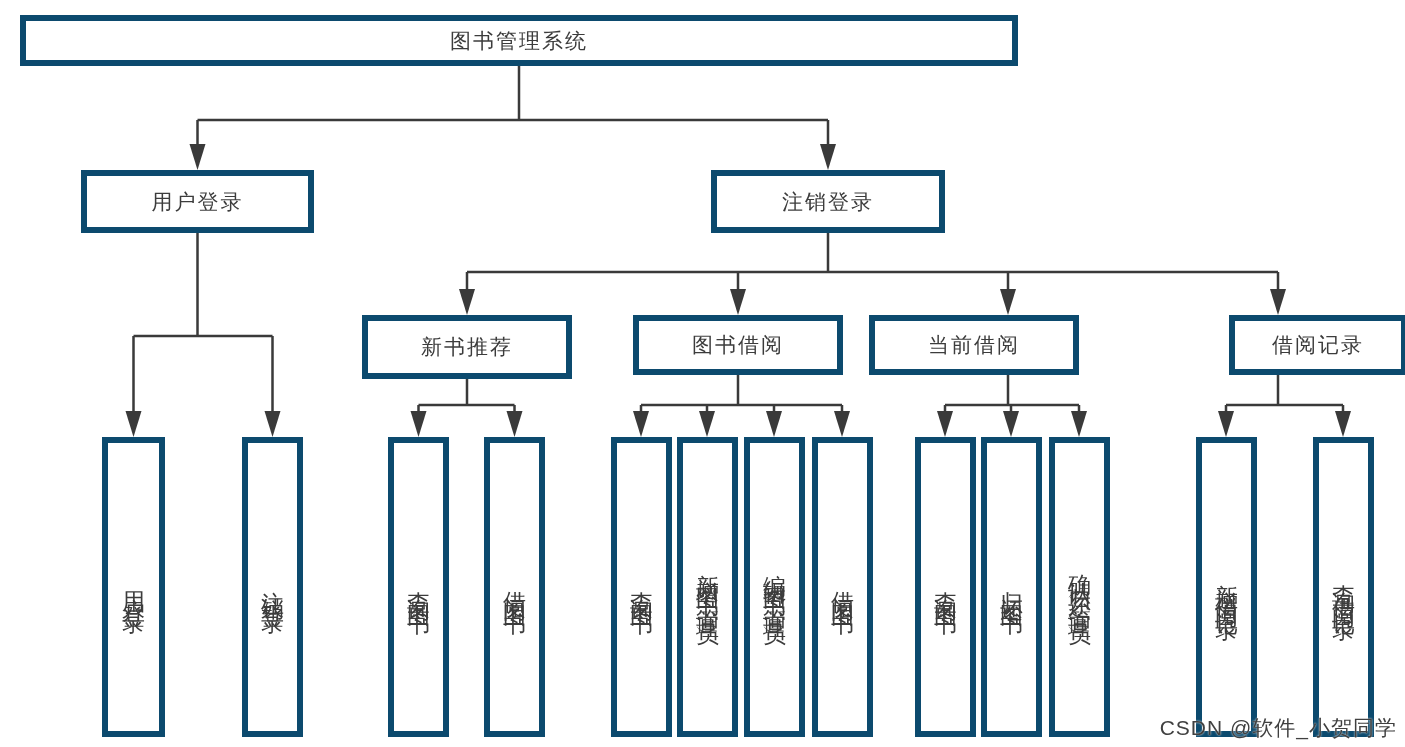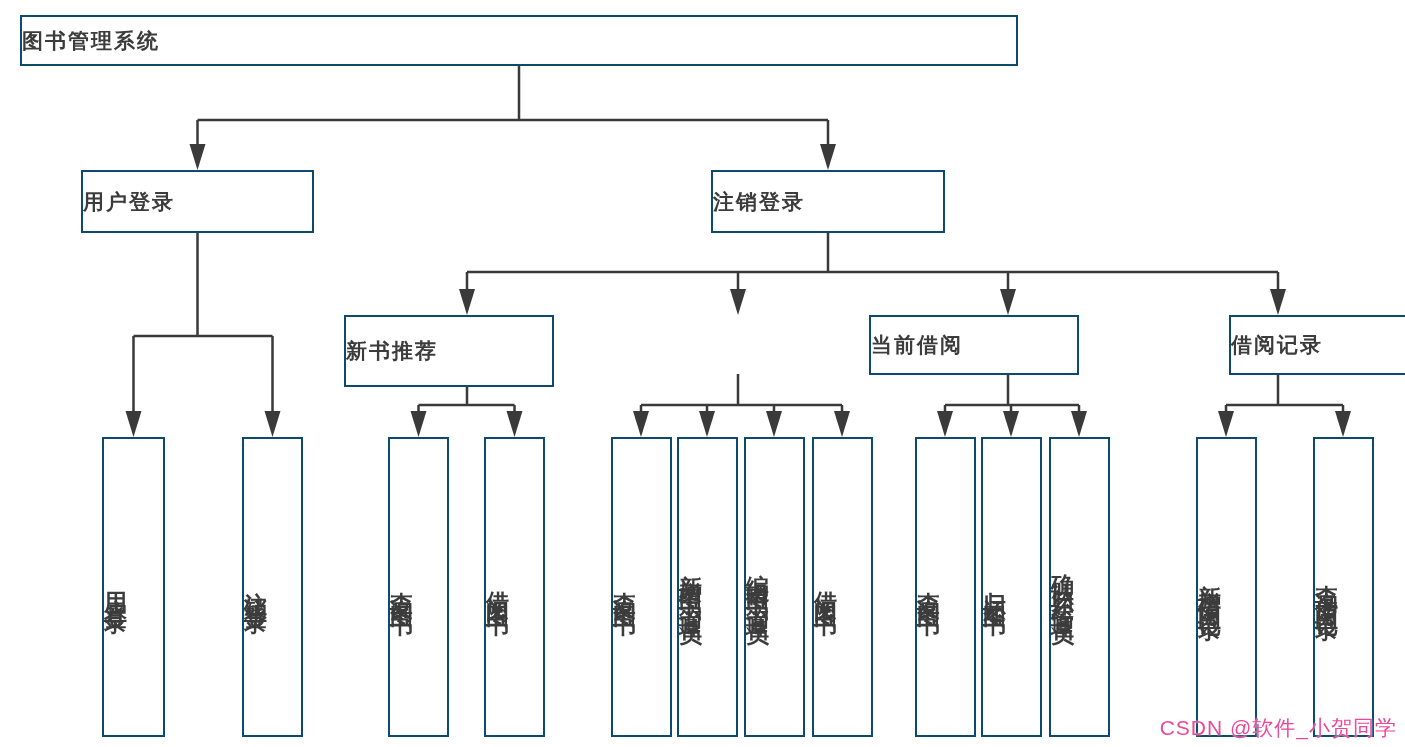--- a/index.html
+++ b/index.html
@@ -2,31 +2,31 @@
 <html><head>
 <meta charset="utf-8">
 <style>
   html,body{margin:0;padding:0;background:#ffffff;}
   .stage{
     position:relative;width:1405px;height:747px;background:#ffffff;
     font-family:"Liberation Sans","DejaVu Sans",sans-serif;color:#3c3c3c;overflow:hidden;
   }
   .connectors{position:absolute;left:0;top:0;width:1405px;height:747px;pointer-events:none;}
   .node{
-    position:absolute;border:2px solid #0c4a6e;background:#ffffff;
-    display:flex;align-items:center;box-sizing:border-box;font-weight:bold;
+    position:absolute;border:6px solid #0c4a6e;background:#ffffff;
+    display:flex;align-items:center;justify-content:center;box-sizing:border-box;
   }
   .h-label{font-size:21px;letter-spacing:2px;white-space:nowrap;color:#3c3c3c;}
   .leaf{top:437px;width:61px;height:300px;}
   .v-label{
     writing-mode:vertical-rl;text-orientation:mixed;
     font-size:23px;letter-spacing:7px;line-height:1;color:#3c3c3c;white-space:nowrap;
   }
   .watermark{
-    position:absolute;right:8px;top:714px;font-size:21px;color:#ec4899;
+    position:absolute;right:8px;top:714px;font-size:21px;color:#404040;
     letter-spacing:1px;text-shadow:0 0 2px #ffffff;white-space:nowrap;
   }
 </style>
 </head>
 <body>
 
 <div class="stage">
 
   <svg class="connectors" viewBox="0 0 1405 747" xmlns="http://www.w3.org/2000/svg">
     <g stroke="#3a3a3a" stroke-width="2.5" fill="none">
@@ -72,22 +72,25 @@
     <span class="h-label">图书管理系统</span>
   </div>
 
   <div class="node" style="left:81px;top:170px;width:233px;height:63px;">
     <span class="h-label">用户登录</span>
   </div>
   <div class="node" style="left:711px;top:170px;width:234px;height:63px;">
     <span class="h-label">注销登录</span>
   </div>
 
-  <div class="node" style="left:344px;top:315px;width:210px;height:72px;">
+  <div class="node" style="left:362px;top:315px;width:210px;height:64px;">
     <span class="h-label">新书推荐</span>
+  </div>
+  <div class="node" style="left:633px;top:315px;width:210px;height:60px;">
+    <span class="h-label">图书借阅</span>
   </div>
   <div class="node" style="left:869px;top:315px;width:210px;height:60px;">
     <span class="h-label">当前借阅</span>
   </div>
   <div class="node" style="left:1229px;top:315px;width:178px;height:60px;">
     <span class="h-label">借阅记录</span>
   </div>
 
   <div class="node leaf" style="left:102px;width:63px;">
     <span class="v-label">用户登录</span>

